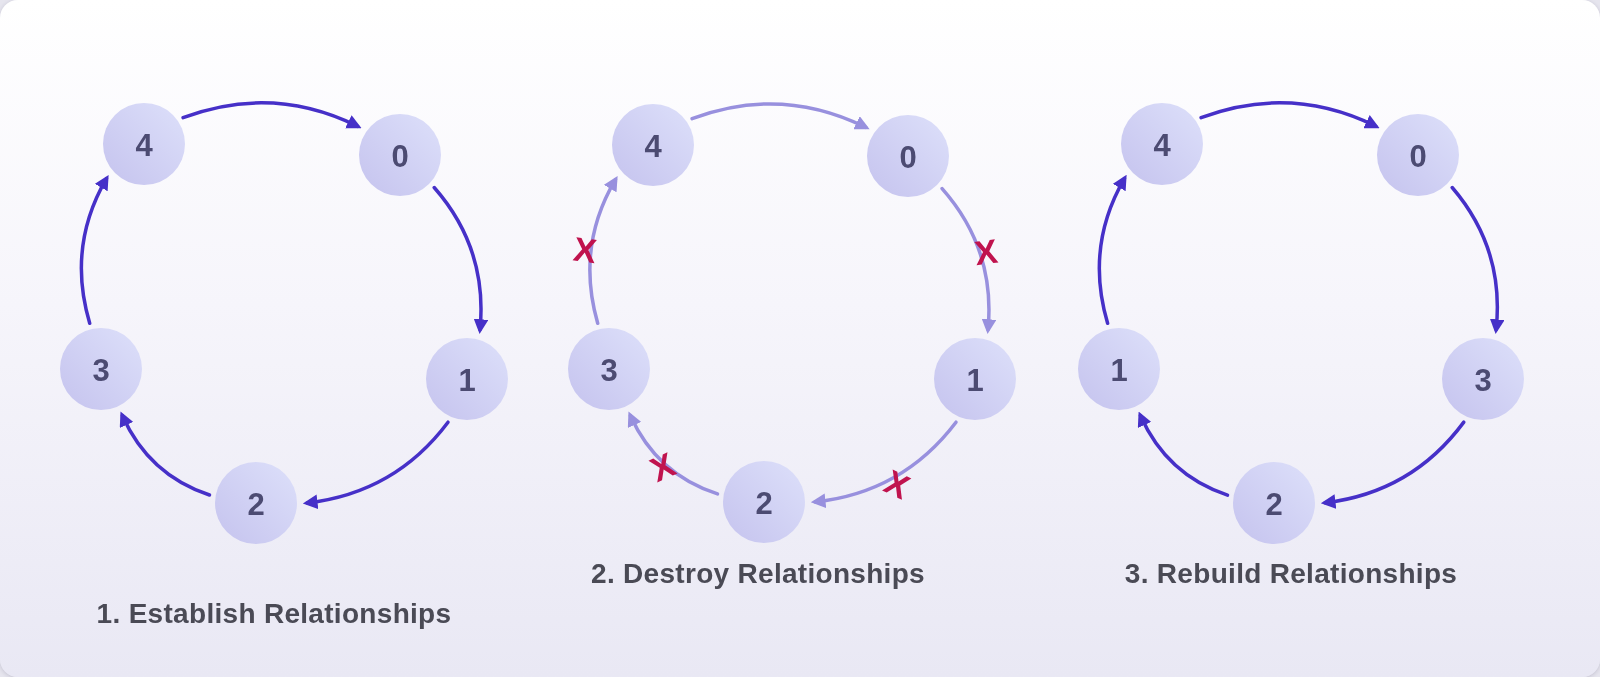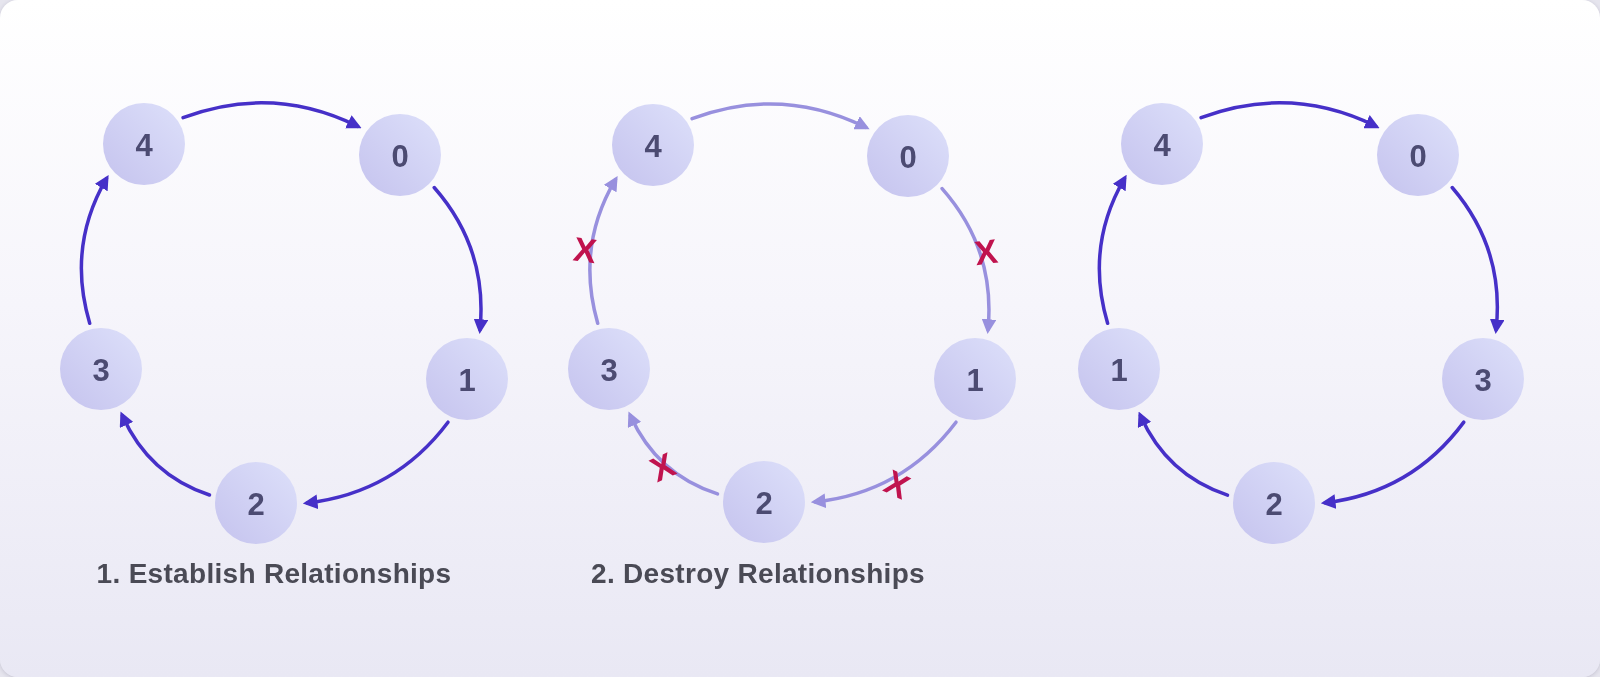--- a/index.html
+++ b/index.html
@@ -105,16 +105,17 @@
           <circle cx="1418" cy="155" r="41" fill="url(#nodeGrad)"></circle>
           <text x="1418" y="156" text-anchor="middle" dominant-baseline="central" font-size="31" font-weight="700" fill="#4C4B72" font-family="&quot;Liberation Sans&quot;, sans-serif">0</text>
           <circle cx="1483" cy="379" r="41" fill="url(#nodeGrad)"></circle>
           <text x="1483" y="380" text-anchor="middle" dominant-baseline="central" font-size="31" font-weight="700" fill="#4C4B72" font-family="&quot;Liberation Sans&quot;, sans-serif">3</text>
           <circle cx="1274" cy="503" r="41" fill="url(#nodeGrad)"></circle>
           <text x="1274" y="504" text-anchor="middle" dominant-baseline="central" font-size="31" font-weight="700" fill="#4C4B72" font-family="&quot;Liberation Sans&quot;, sans-serif">2</text>
           <circle cx="1119" cy="369" r="41" fill="url(#nodeGrad)"></circle>
           <text x="1119" y="370" text-anchor="middle" dominant-baseline="central" font-size="31" font-weight="700" fill="#4C4B72" font-family="&quot;Liberation Sans&quot;, sans-serif">1</text>
         </g>
       </svg>
-    <div class="caption" id="caption-0" style="left: 274px; color: rgb(74, 74, 85);">1. Establish Relationships</div>
+    <div class="caption" id="caption-0" style="left: 274px; color: rgb(74, 74, 85); margin-top: 40px;">1. Establish Relationships</div>
     <div class="caption" id="caption-1" style="left: 758px; color: rgb(74, 74, 85);">2. Destroy Relationships</div>
+    <div class="caption" id="caption-2" style="left: 1291px; color: rgb(74, 74, 85);">3. Rebuild Relationships</div>
   </div>
 </div>
 
 </body></html>

